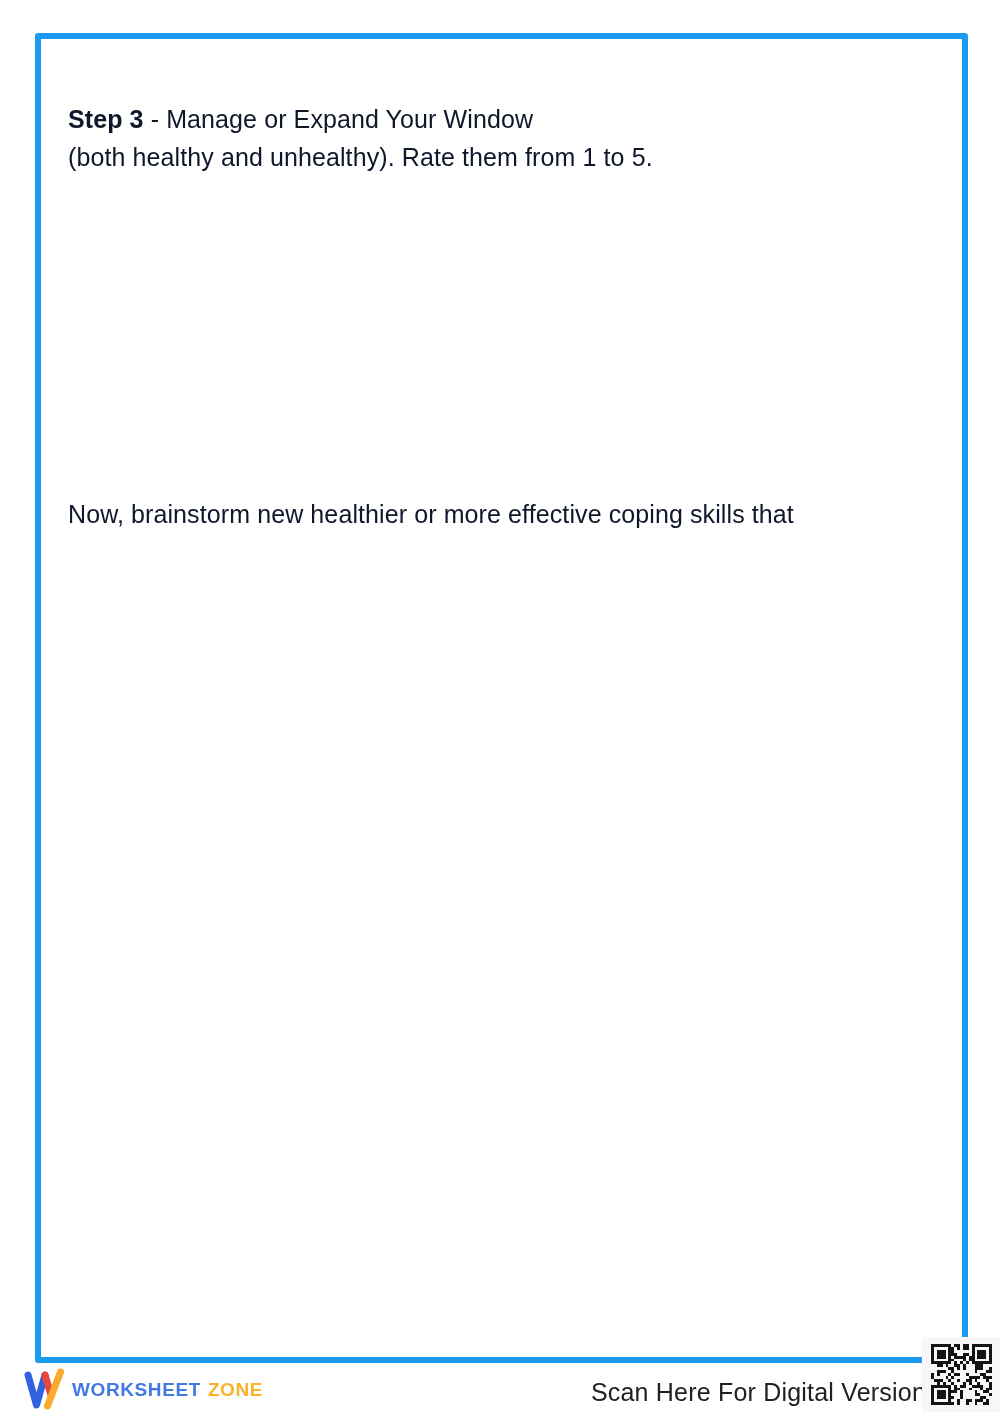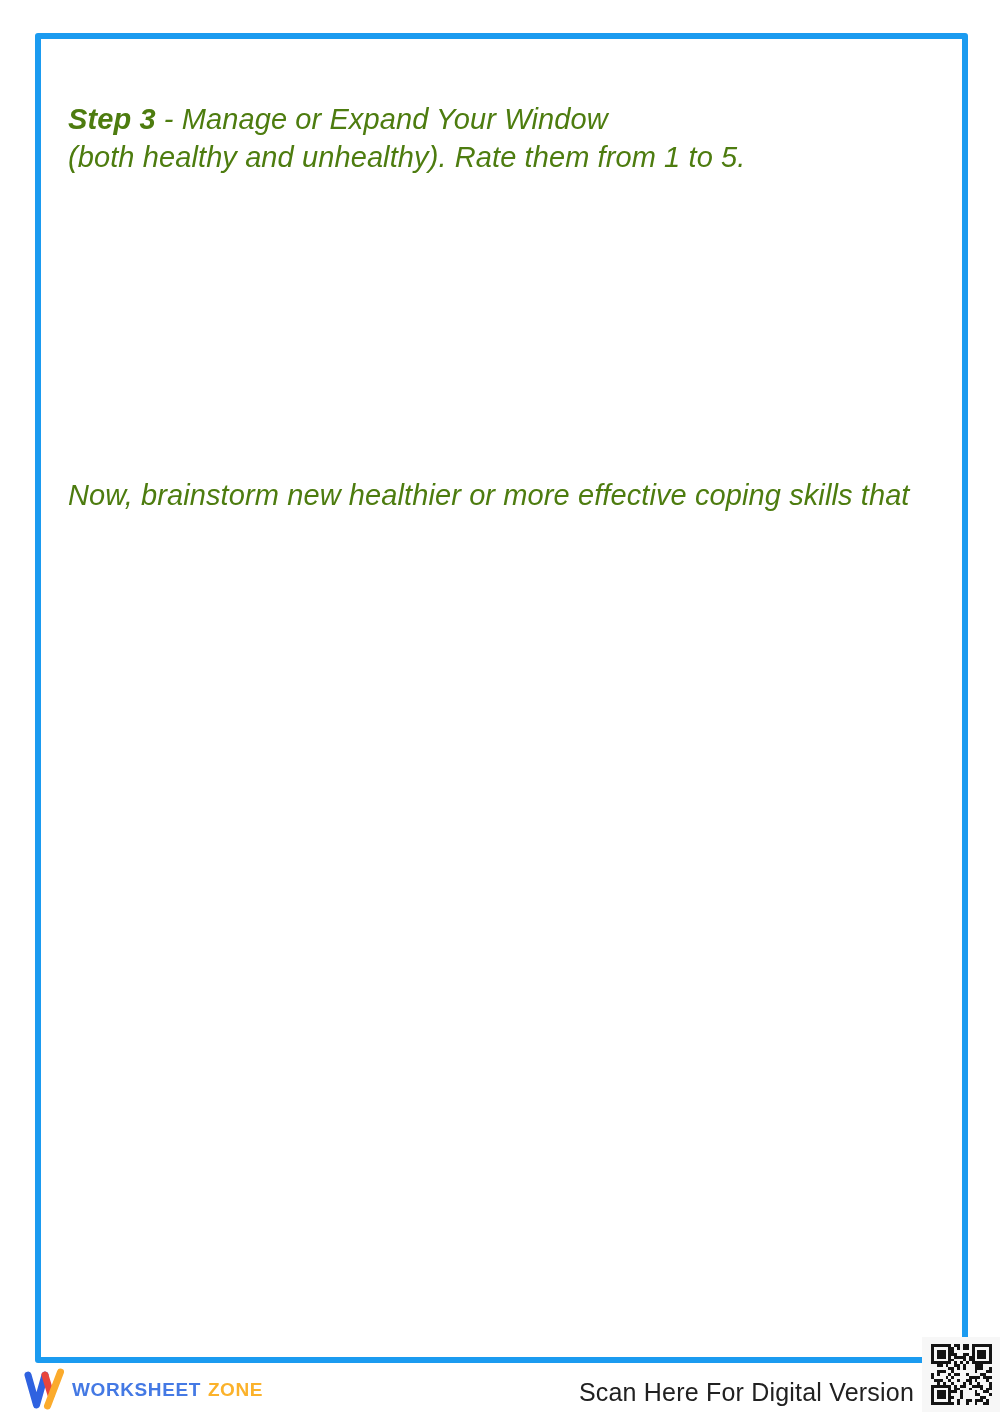--- a/index.html
+++ b/index.html
@@ -17,28 +17,27 @@
     top: 33px;
     width: 933px;
     height: 1330px;
     box-sizing: border-box;
     border: 6px solid #1b9bf0;
     border-radius: 3px;
   }
   .text-block {
     position: absolute;
     left: 68px;
-    color: #4d7c0f;
-    font-size: 29px;
+    color: #0f172a;
+    font-size: 25px;
     line-height: 38px;
     letter-spacing: 0.1px;
-    font-style: italic;
   }
   .step3-block { top: 100px; }
-  .brainstorm-block { top: 476px; }
+  .brainstorm-block { top: 495px; }
   .heading-bold { font-weight: bold; }
   .footer-logo {
     position: absolute;
     left: 24px;
     top: 1368px;
     height: 44px;
     display: flex;
     align-items: center;
   }
   .logo-mark { width: 40px; height: 44px; flex: 0 0 auto; }
@@ -47,21 +46,21 @@
     font-size: 19px;
     font-weight: bold;
     letter-spacing: 0.6px;
     white-space: nowrap;
   }
   .logo-word1 { color: #4479e4; }
   .logo-word2 { color: #fbb22b; margin-left: 7px; }
   .scan-text {
     position: absolute;
     top: 1378px;
-    right: 86px;
+    right: 74px;
     font-size: 25px;
     color: #212121;
     letter-spacing: 0.2px;
     white-space: nowrap;
     margin-left: 40px;
   }
   .qr-box {
     position: absolute;
     left: 922px;
     top: 1337px;

